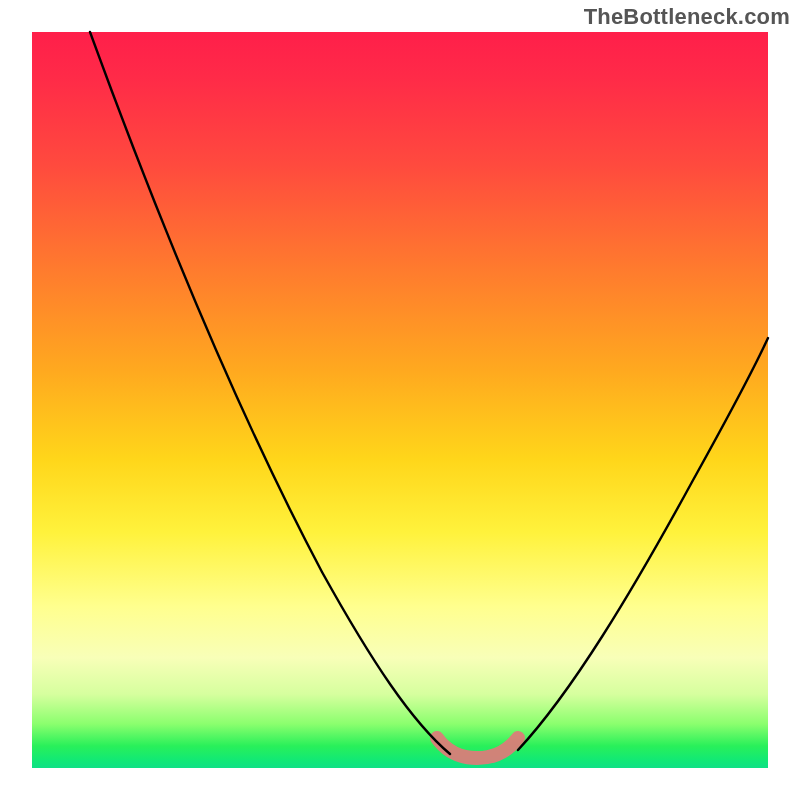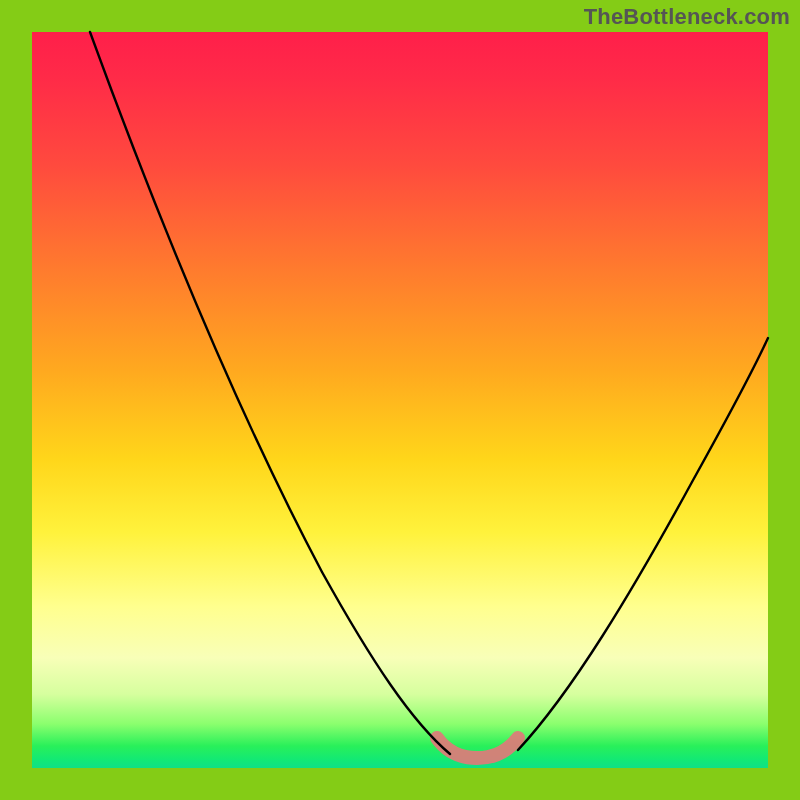--- a/index.html
+++ b/index.html
@@ -8,21 +8,21 @@
     width: 800px;
     height: 800px;
     background: #000;
     overflow: hidden;
     font-family: Arial, Helvetica, sans-serif;
   }
   .stage {
     position: relative;
     width: 800px;
     height: 800px;
-    background: #84cc16;
+    background: #ffffff;
   }
   .watermark {
     position: absolute;
     top: 4px;
     right: 10px;
     color: #555;
     font-size: 22px;
     font-weight: 600;
     letter-spacing: 0.2px;
     z-index: 20;

